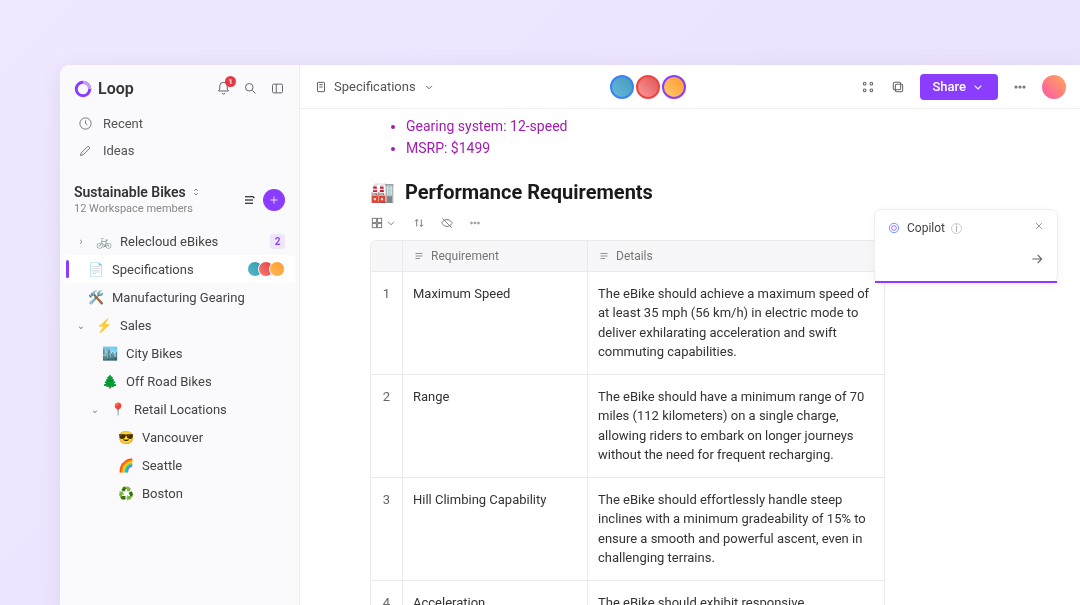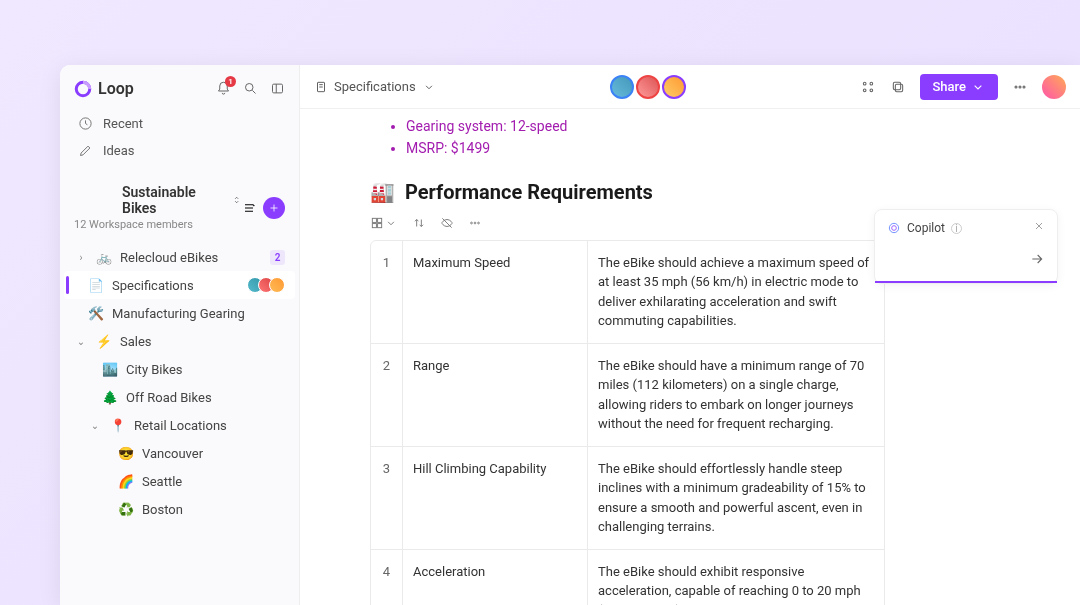--- a/index.html
+++ b/index.html
@@ -11,21 +11,21 @@
   .logo-icon { width: 18px; height: 18px; }
   .header-icons { display: flex; gap: 12px; align-items: center; color: #666; }
   .header-icons svg { width: 15px; height: 15px; }
   .bell-wrap { position: relative; }
   .bell-badge { position: absolute; top: -5px; right: -5px; background: #e63946; color: #fff; font-size: 8px; width: 11px; height: 11px; border-radius: 50%; display: flex; align-items: center; justify-content: center; font-weight: 600; }
   .nav-primary { padding: 4px 10px 10px 10px; }
   .nav-item { display: flex; align-items: center; gap: 10px; padding: 6px 8px; font-size: 13px; color: #555; cursor: pointer; border-radius: 4px; }
   .nav-item svg { width: 15px; height: 15px; stroke: #777; }
   .workspace-header { padding: 10px 14px 6px 14px; display: flex; align-items: center; justify-content: space-between; }
   .workspace-title-block { display: flex; flex-direction: column; }
-  .workspace-title-row { display: flex; align-items: center; gap: 5px; font-weight: 600; font-size: 14px; color: #333; margin-left: 48px; }
+  .workspace-title-row { display: flex; align-items: center; gap: 5px; font-weight: 600; font-size: 14px; color: #333; }
   .workspace-sub { font-size: 11px; color: #888; margin-top: 2px; }
   .workspace-actions { display: flex; align-items: center; gap: 6px; }
   .plus-btn { width: 22px; height: 22px; border-radius: 50%; background: #8b3dff; display: flex; align-items: center; justify-content: center; color: #fff; cursor: pointer; }
   .tree { padding: 6px 4px; }
   .tree-row { display: flex; align-items: center; padding: 6px 10px; font-size: 13px; color: #444; cursor: pointer; border-radius: 4px; gap: 8px; position: relative; }
   .tree-row.active { background: #fff; }
   .tree-row.active::before { content: ""; position: absolute; left: 2px; top: 5px; bottom: 5px; width: 3px; background: #8b3dff; border-radius: 2px; }
   .tree-chevron { width: 14px; display: flex; justify-content: center; color: #888; font-size: 10px; }
   .tree-icon { width: 16px; height: 16px; display: flex; align-items: center; justify-content: center; font-size: 13px; }
   .tree-label { flex: 1; }
@@ -294,20 +294,35 @@
         <span class="icon-btn">
             <svg viewBox="0 0 24 24">
               <circle cx="6" cy="12" r="1.5"></circle>
               <circle cx="12" cy="12" r="1.5"></circle>
               <circle cx="18" cy="12" r="1.5"></circle>
             </svg>
           </span>
       </div>
 
       <div class="req-table">
+        <div class="req-header">
+          <div class="req-header-cell"></div>
+          <div class="req-header-cell">
+            <svg viewBox="0 0 24 24" width="12" height="12">
+                <path d="M5 7h14M5 12h14M5 17h9"></path>
+              </svg>
+            <span>Requirement</span>
+          </div>
+          <div class="req-header-cell">
+            <svg viewBox="0 0 24 24" width="12" height="12">
+                <path d="M5 7h14M5 12h14M5 17h9"></path>
+              </svg>
+            <span>Details</span>
+          </div>
+        </div>
         <div id="table-body">
             <div class="req-row">
               <div class="req-cell num">1</div>
               <div class="req-cell">Maximum Speed</div>
               <div class="req-cell">The eBike should achieve a maximum speed of at least 35 mph (56 km/h) in electric mode to deliver exhilarating acceleration and swift commuting capabilities.</div>
             </div>
             <div class="req-row">
               <div class="req-cell num">2</div>
               <div class="req-cell">Range</div>
               <div class="req-cell">The eBike should have a minimum range of 70 miles (112 kilometers) on a single charge, allowing riders to embark on longer journeys without the need for frequent recharging.</div>

